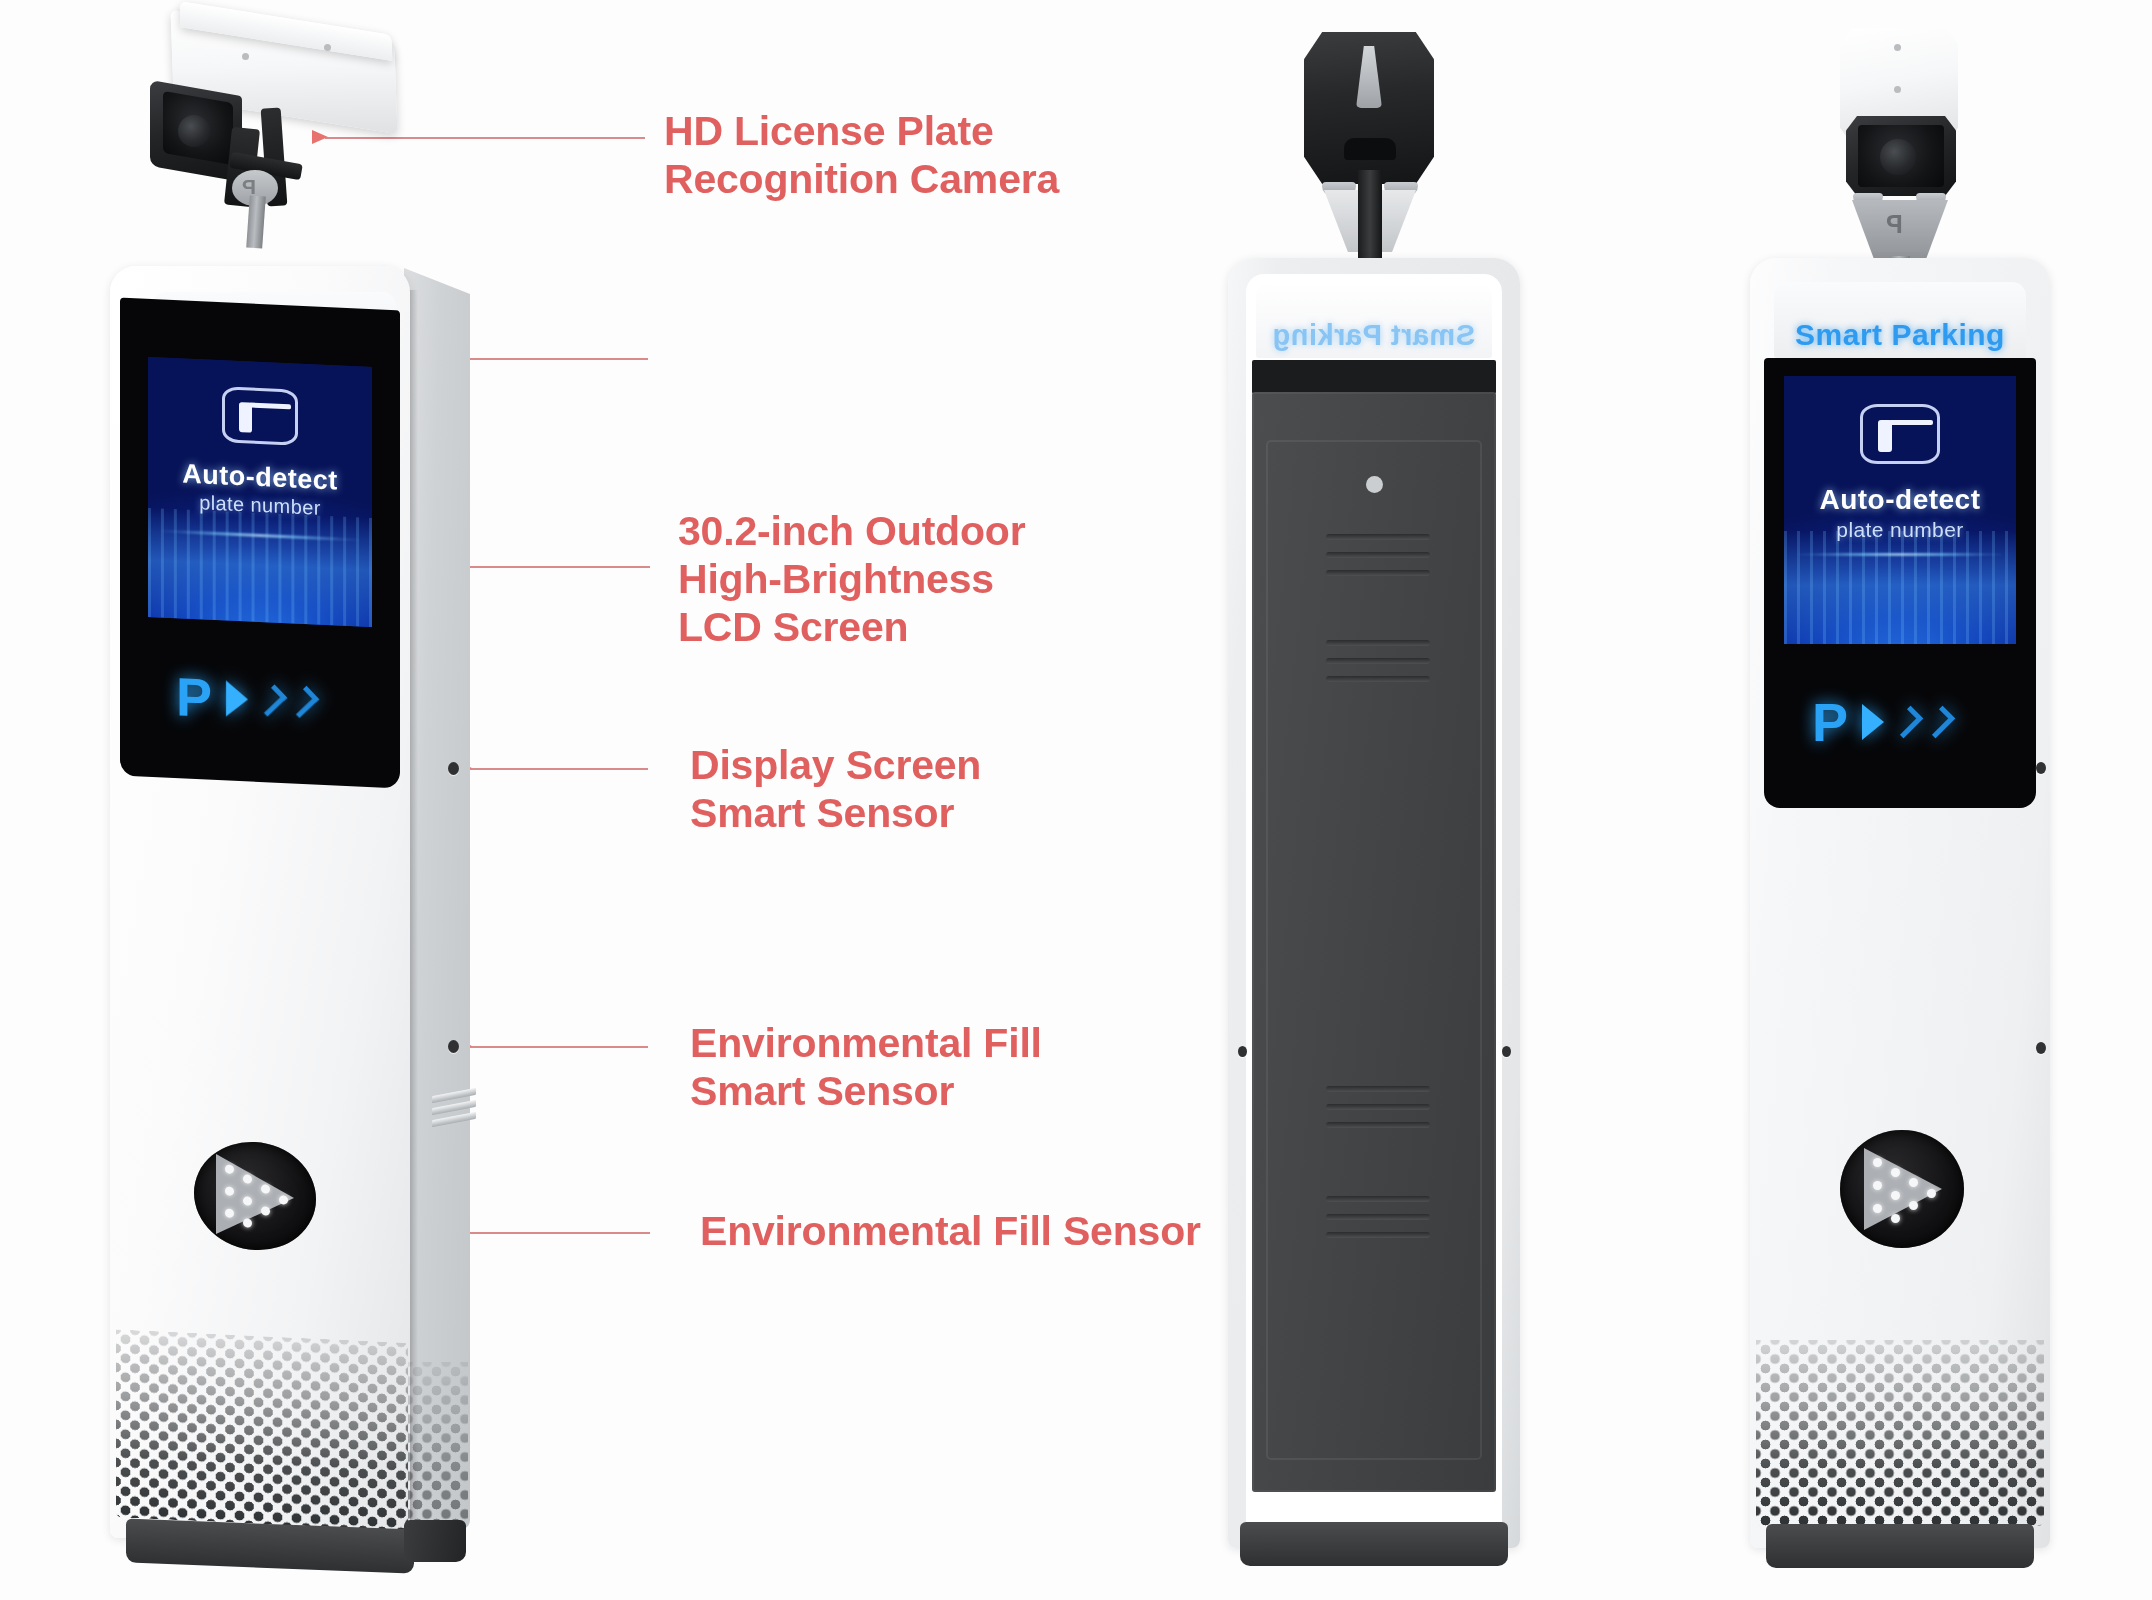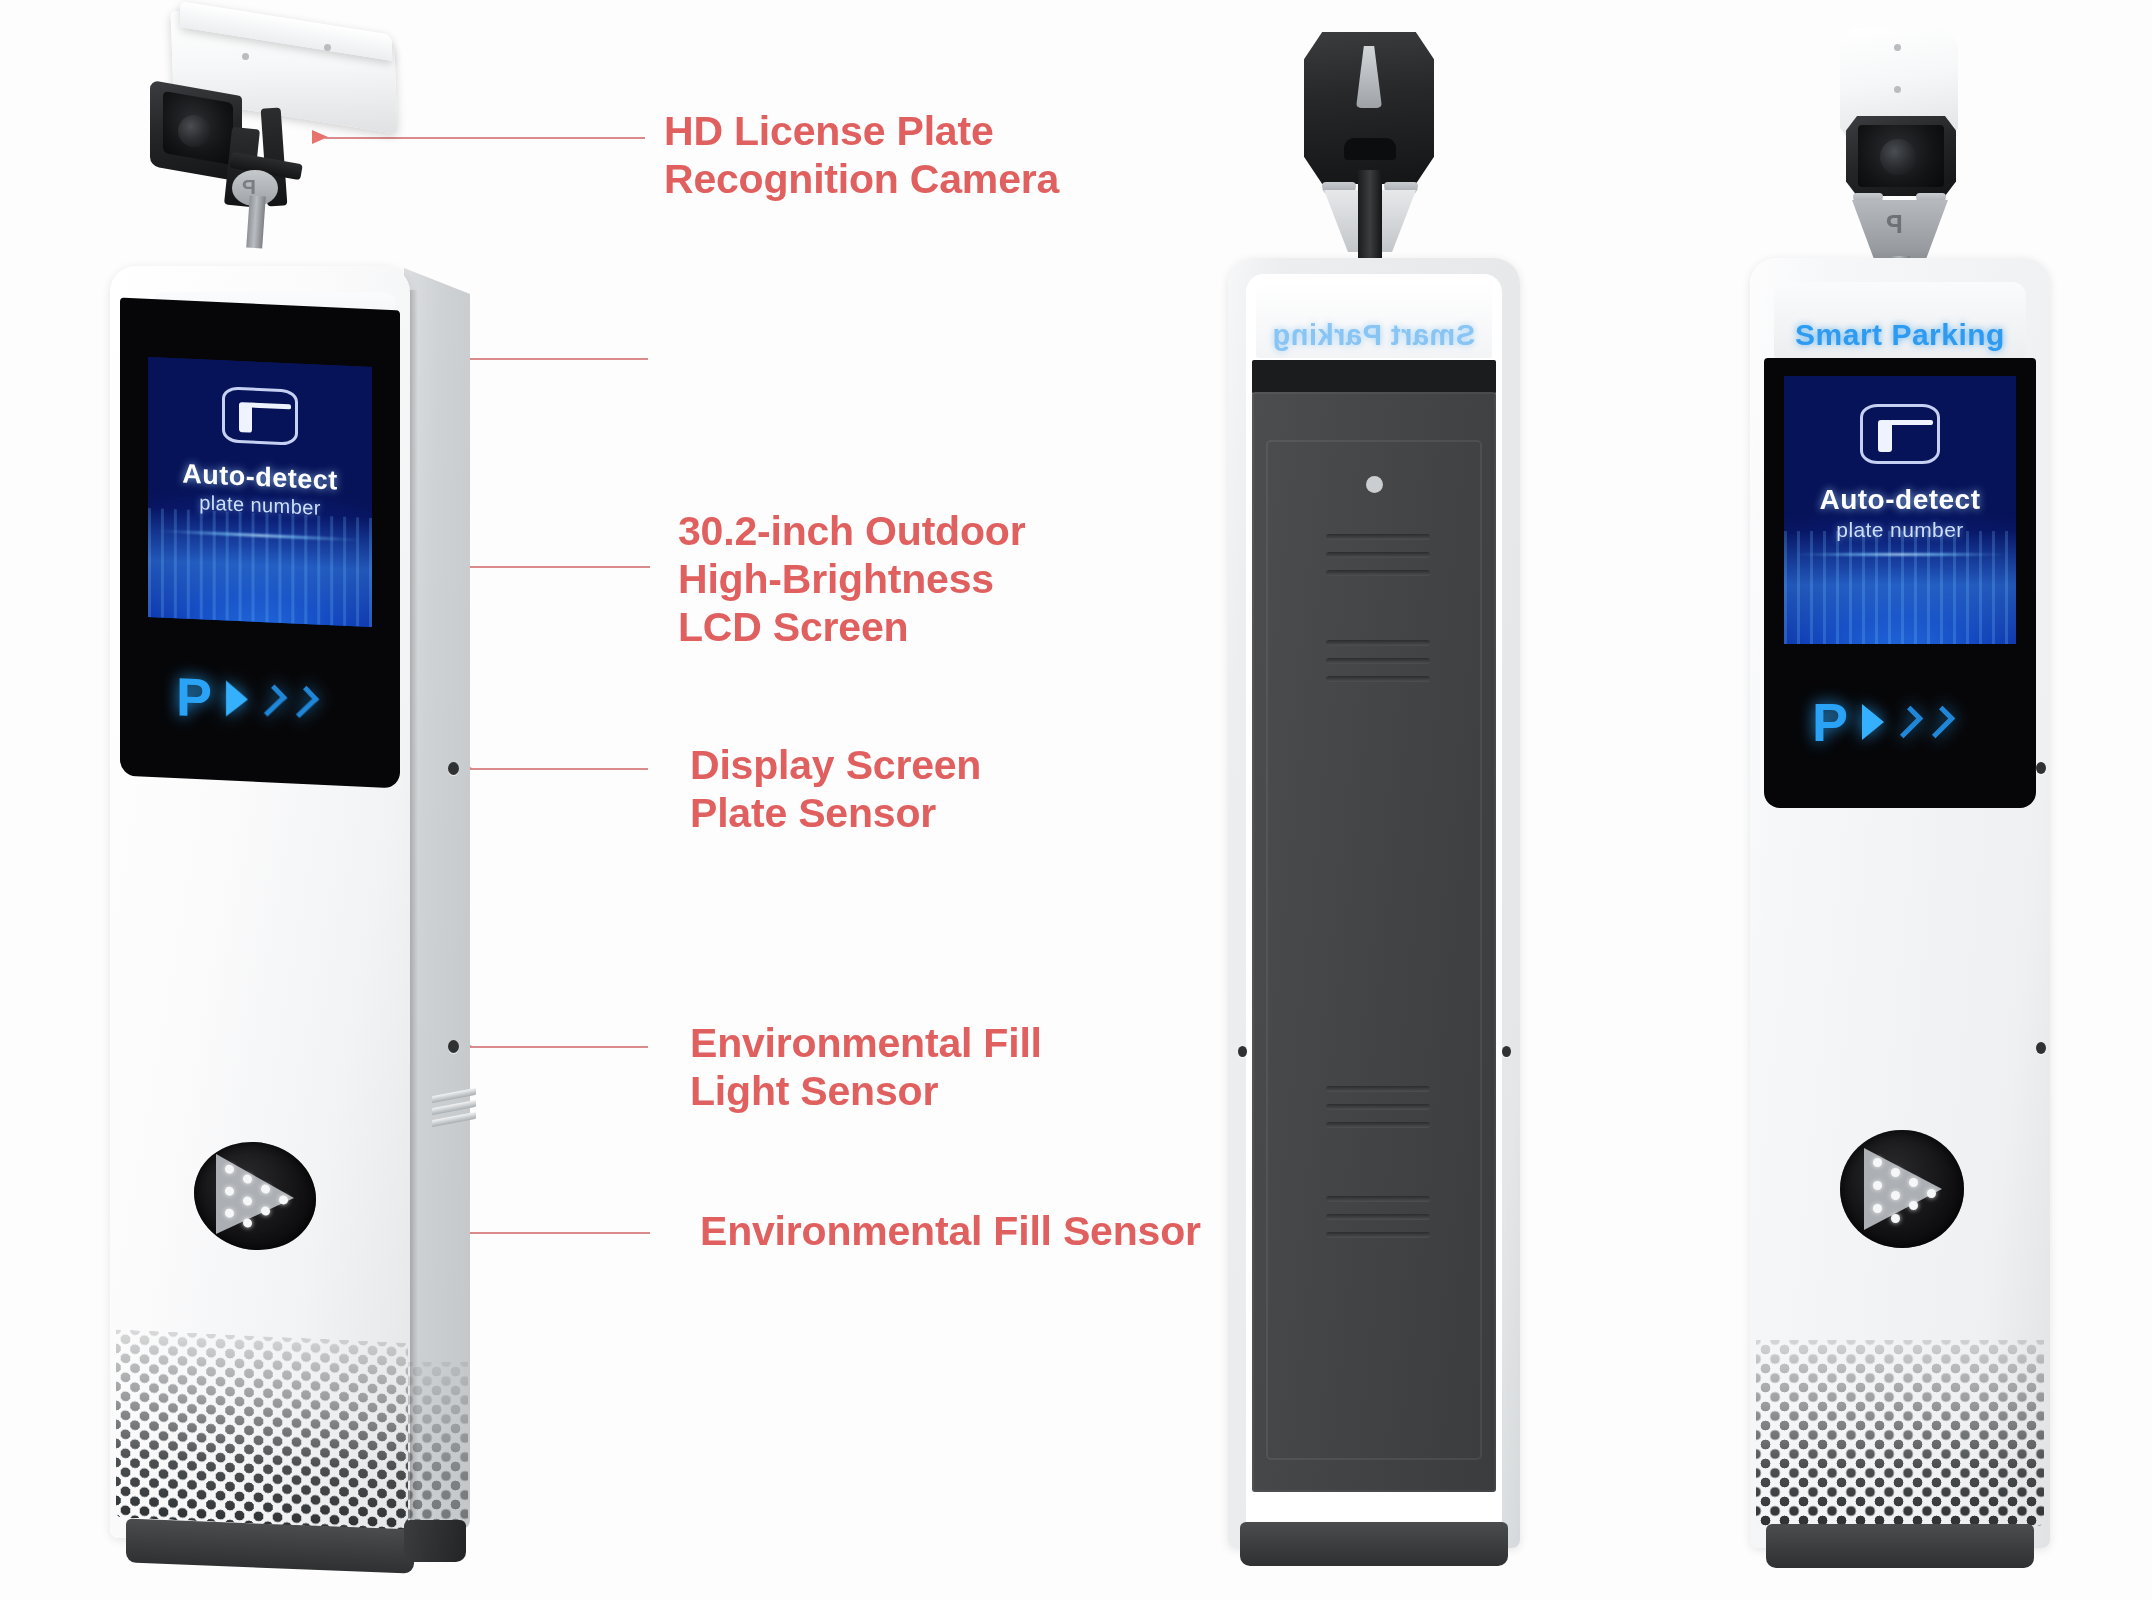--- a/index.html
+++ b/index.html
@@ -315,23 +315,23 @@
 
   <div class="leader" style="left:288px; top:1232px; width:362px;"></div>
   <div class="arrowhead" style="left:276px; top:1225px; transform:rotate(180deg);"></div>
 
   <div class="callout" style="left:664px; top:108px;">HD License Plate
 Recognition Camera</div>
   <div class="callout" style="left:678px; top:508px;">30.2-inch Outdoor
 High-Brightness
 LCD Screen</div>
   <div class="callout" style="left:690px; top:742px;">Display Screen
-Plate Sensor</div>
+Smart Sensor</div>
   <div class="callout" style="left:690px; top:1020px;">Environmental Fill
-Light Sensor</div>
+Smart Sensor</div>
   <div class="callout" style="left:700px; top:1208px;">Environmental Fill Sensor</div>
 
   <div class="kiosk" style="left:0; top:0; width:560px; height:1600px;">
 
     <div>
       <div class="cam-housing" style="left:172px; top:28px; width:224px; height:88px;
                   transform: skewY(11deg) rotate(-2deg); border-radius:6px;"></div>
       <div class="cam-housing" style="left:180px; top:18px; width:212px; height:26px;
                   background:linear-gradient(180deg,#ffffff,#eceef0);
                   transform: skewY(11deg) rotate(-2deg); border-radius:7px 7px 0 0;"></div>

